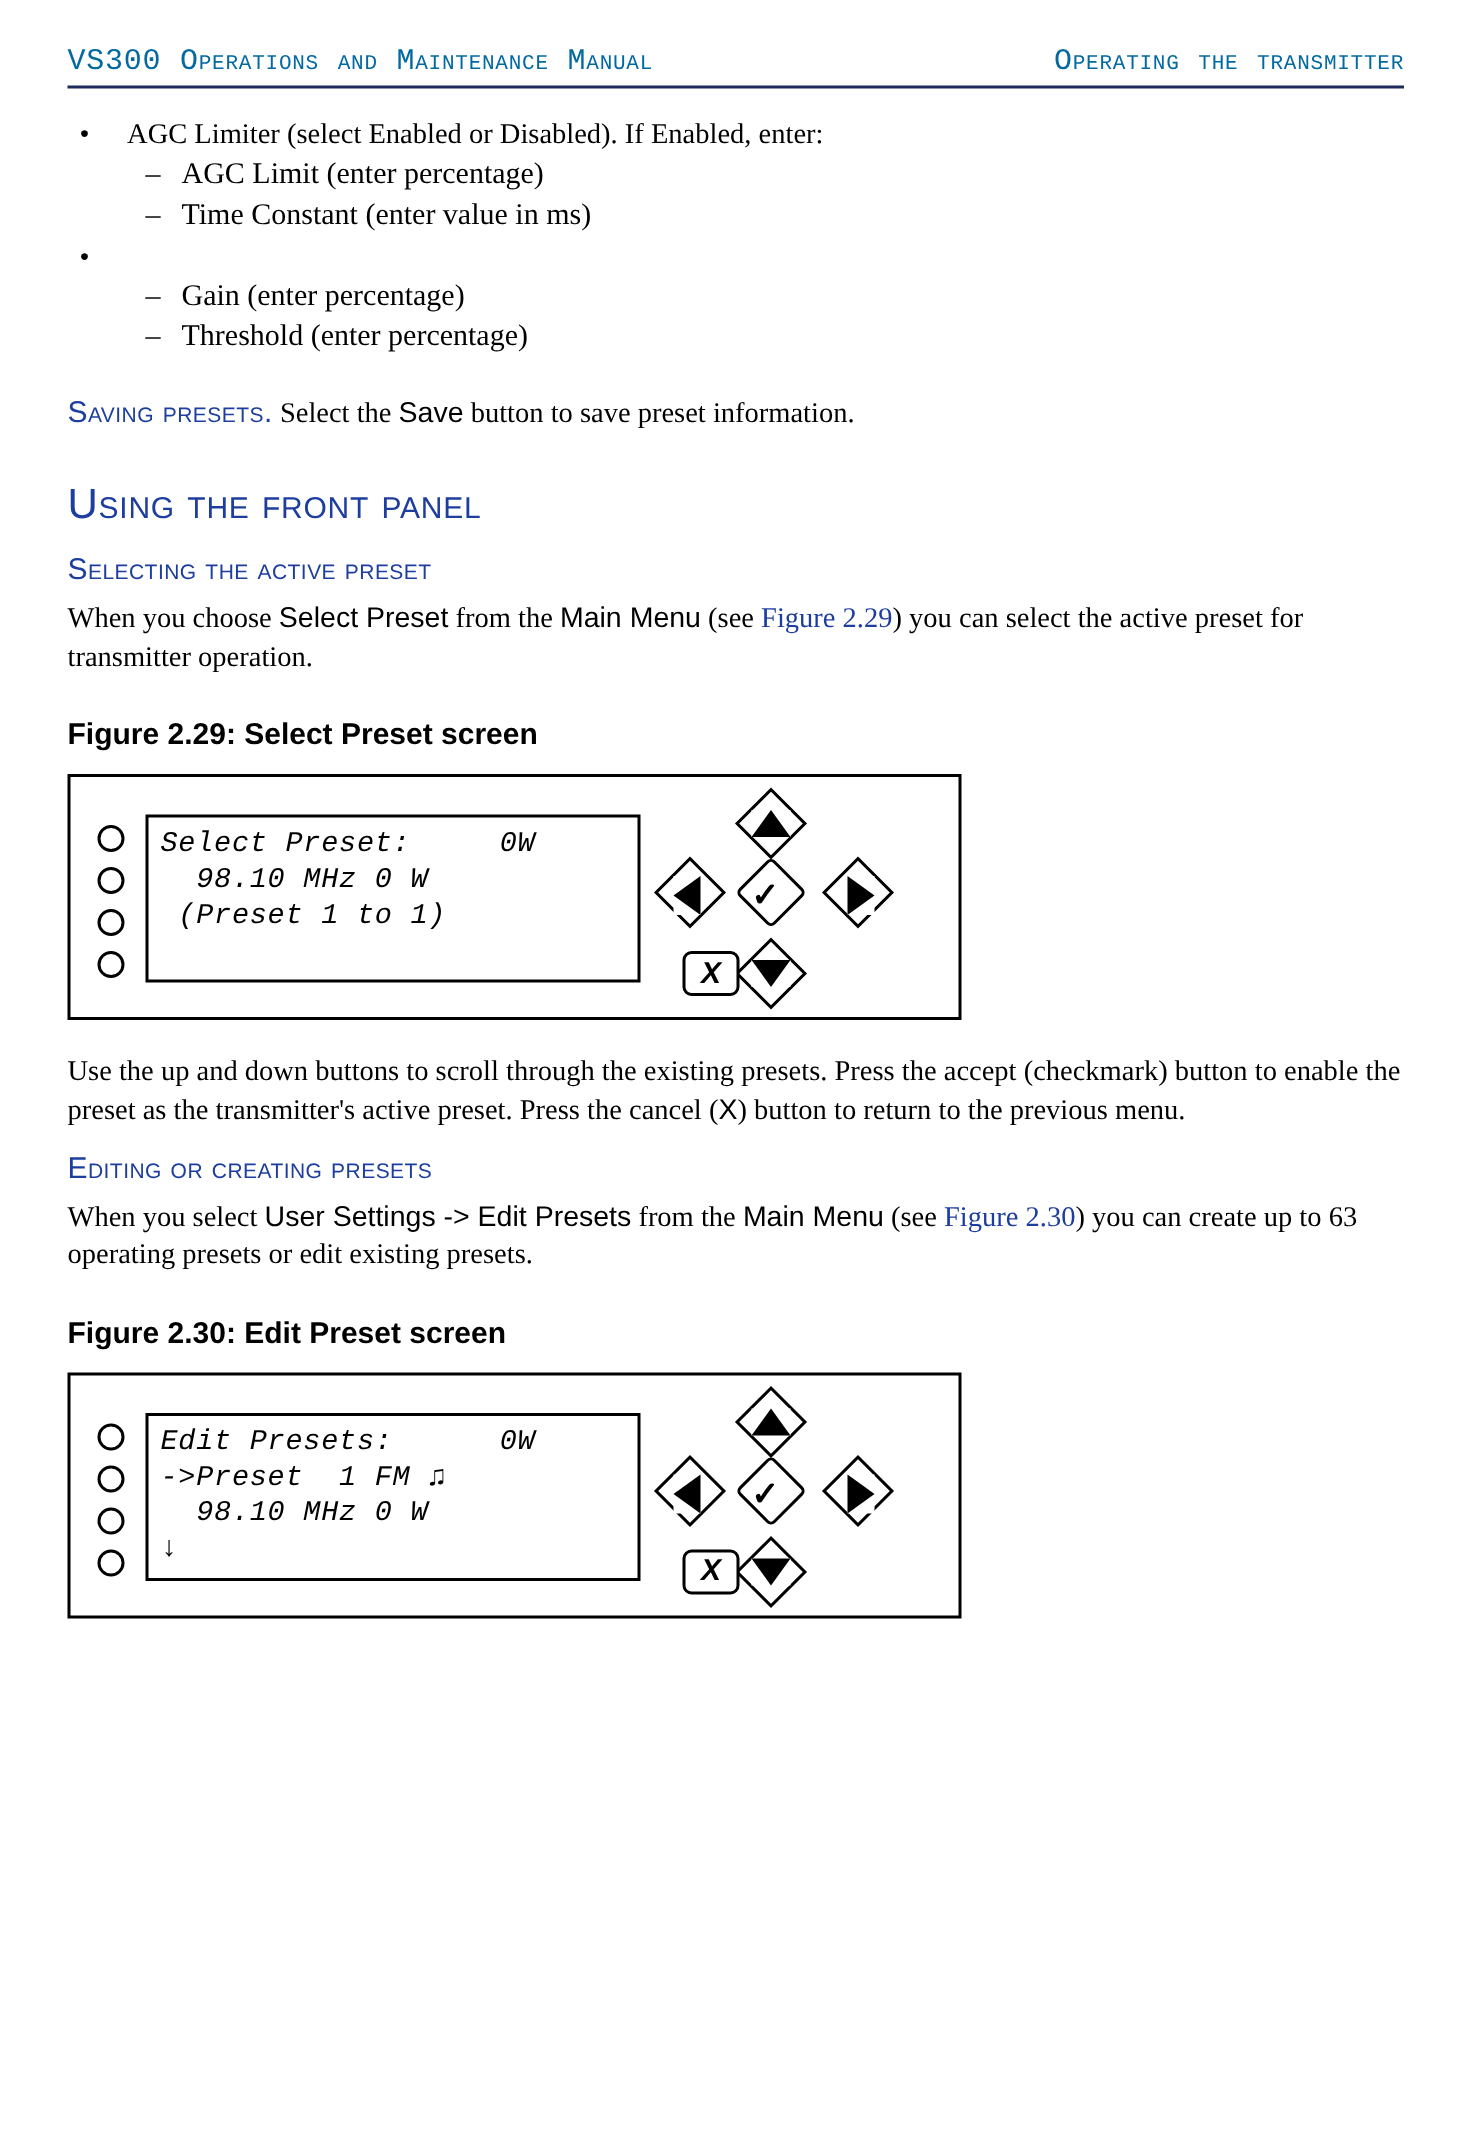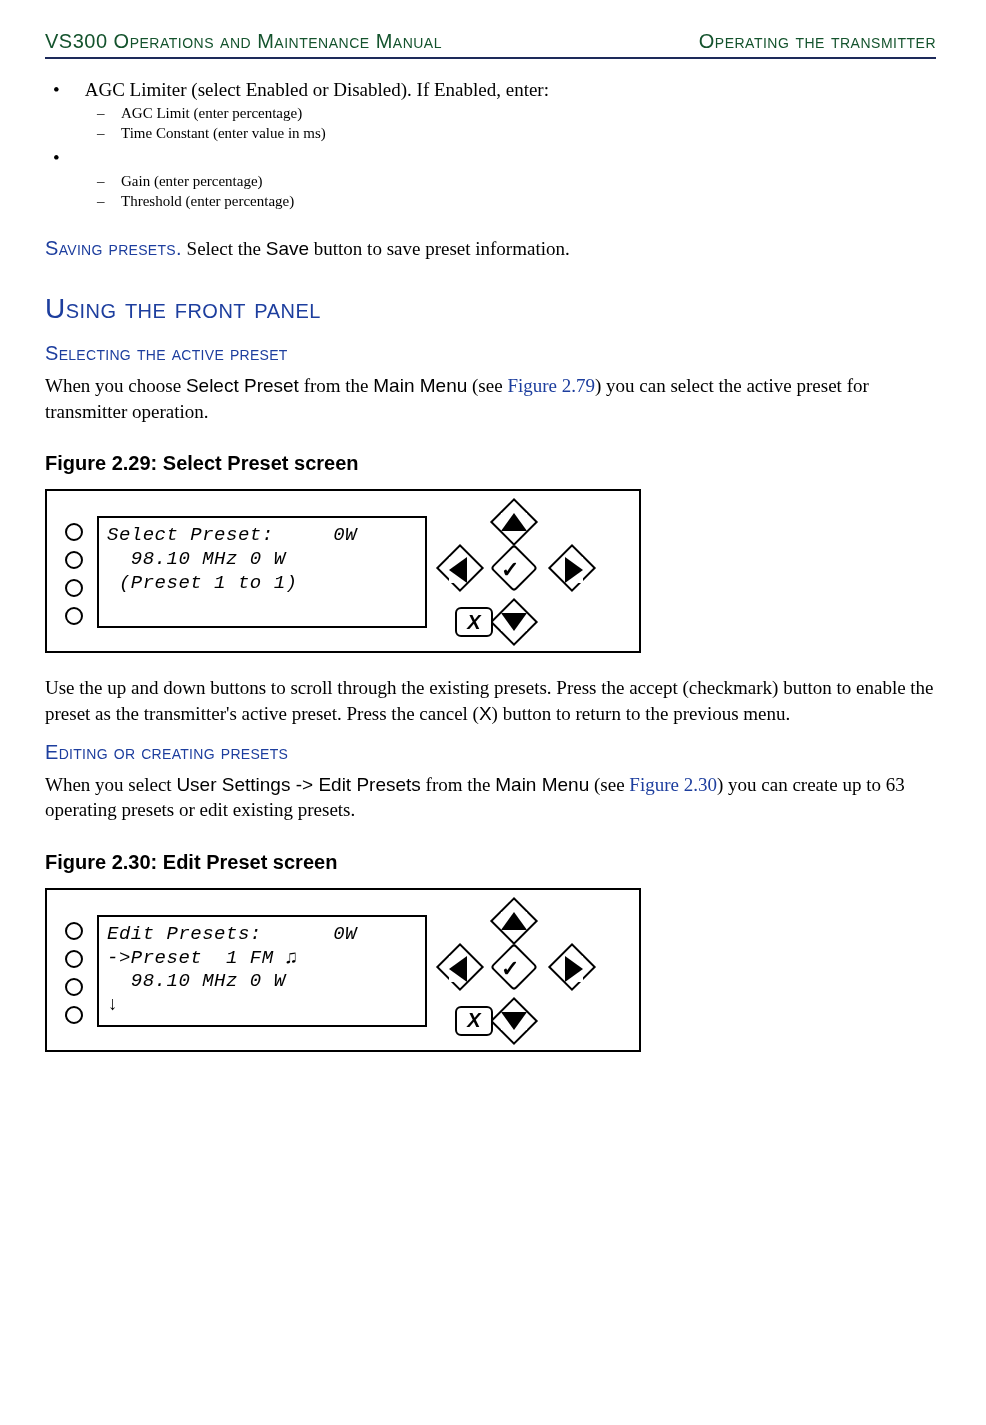--- a/index.html
+++ b/index.html
@@ -12,25 +12,25 @@
   .page {
     width: 986px;
     height: 1425px;
     box-sizing: border-box;
     padding: 30px 50px 30px 45px;
     position: relative;
   }
   .top-header {
     display: flex;
     justify-content: space-between;
-    font-family: Liberation Sans, sans-serif;
+    font-family: Liberation Mono, monospace;
     font-variant: small-caps;
     font-size: 20px;
     letter-spacing: 0.5px;
-    color: #14532d;
+    color: #0369a1;
     padding-bottom: 4px;
   }
   .top-rule {
     border: none;
     border-top: 2px solid #1d2a5a;
     margin: 0 0 18px 0;
   }
   .content {
     font-size: 19px;
     line-height: 1.35;
@@ -46,21 +46,21 @@
   .bullet-list .dot::before {
     content: "•";
     display: inline-block;
     width: 28px;
     margin-left: -28px;
   }
   .sub-list {
     list-style: none;
     padding: 0;
     margin: 0;
-    font-size: 15px;
+    font-size: 20px;
   }
   .sub-list li {
     margin-left: 40px;
   }
   .sub-list li::before {
     content: "–";
     display: inline-block;
     width: 24px;
     margin-left: -24px;
   }
@@ -246,21 +246,21 @@
     </ul>
 
     <p class="para">
       <span class="sc-run">Saving presets.</span><span> Select the </span><span class="bold-sans">Save</span><span> button to save preset information.</span>
     </p>
 
     <div class="h2">Using the front panel</div>
 
     <div class="h3">Selecting the active preset</div>
     <p class="para">
-      <span>When you choose </span><span class="bold-sans">Select Preset</span><span> from the </span><span class="bold-sans">Main Menu</span><span> (see </span><span class="fig-ref">Figure 2.79</span><span>) you can select the active preset for transmitter operation.</span>
+      <span>When you choose </span><span class="bold-sans">Select Preset</span><span> from the </span><span class="bold-sans">Main Menu</span><span> (see </span><span class="fig-ref">Figure 2.29</span><span>) you can select the active preset for transmitter operation.</span>
     </p>
 
     <div class="fig-caption">Figure 2.29: Select Preset screen</div>
 
     <div class="lcd-panel">
       <div class="leds">
         <div class="led"></div>
         <div class="led"></div>
         <div class="led"></div>
         <div class="led"></div>

